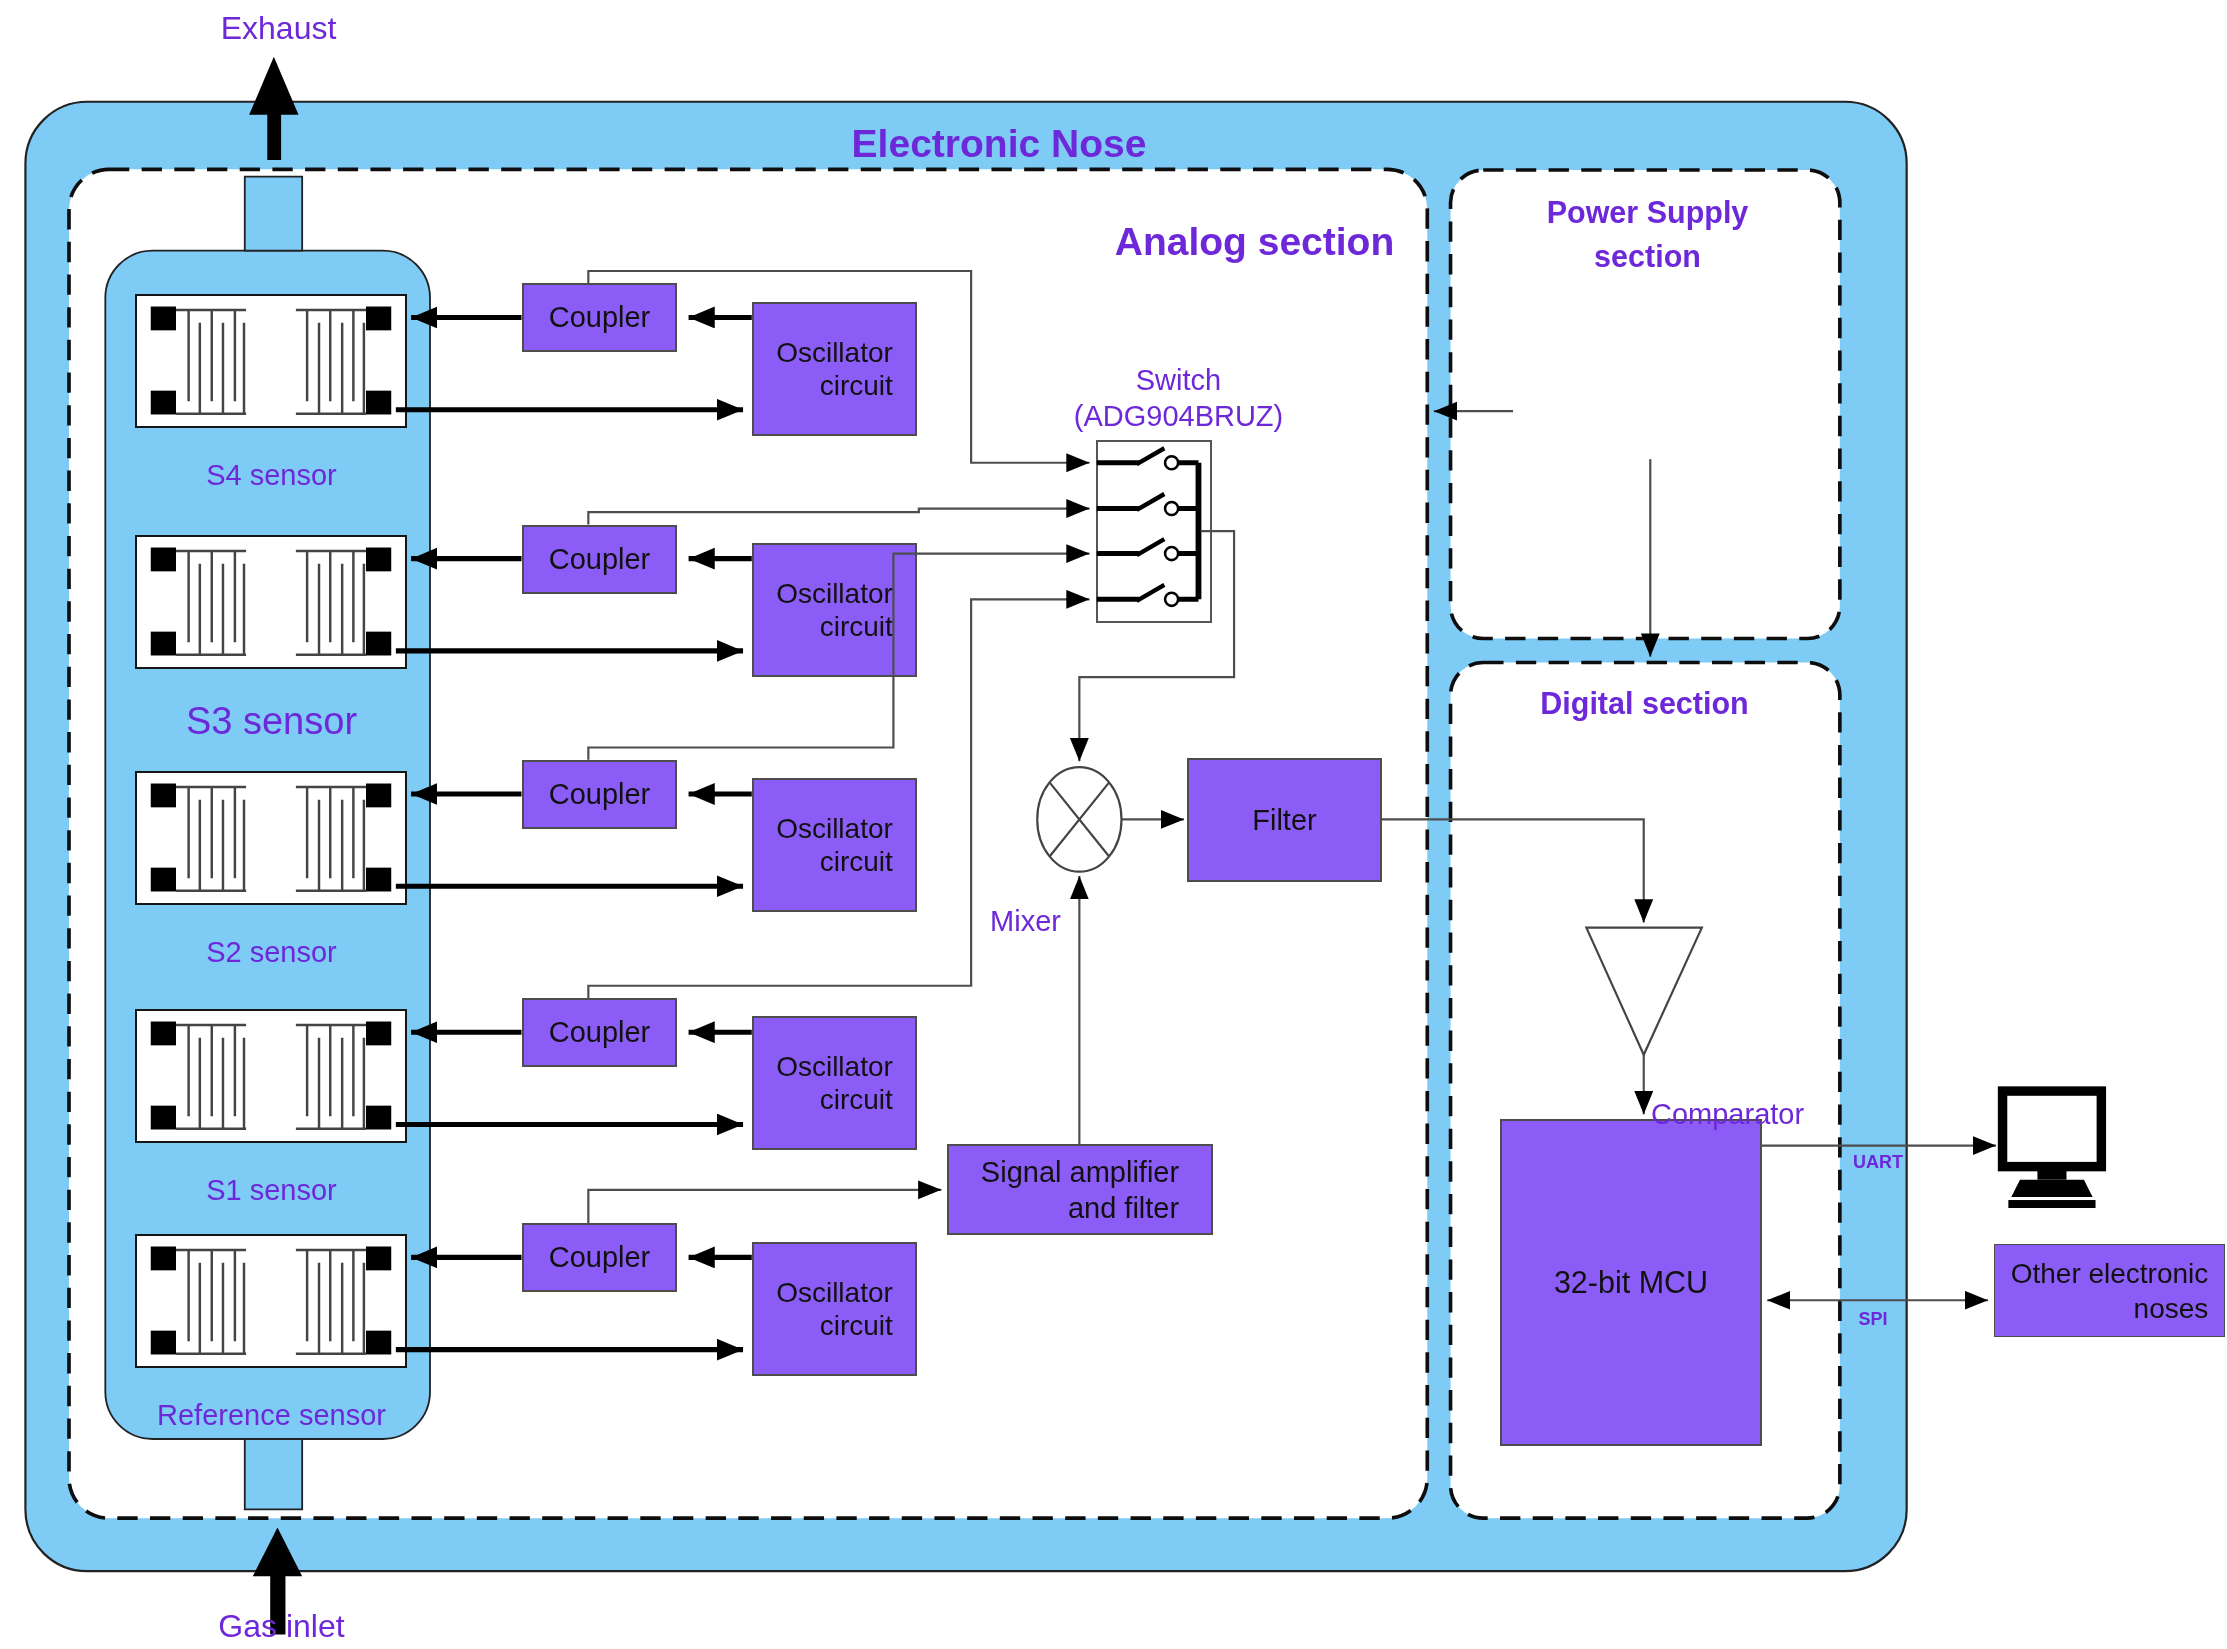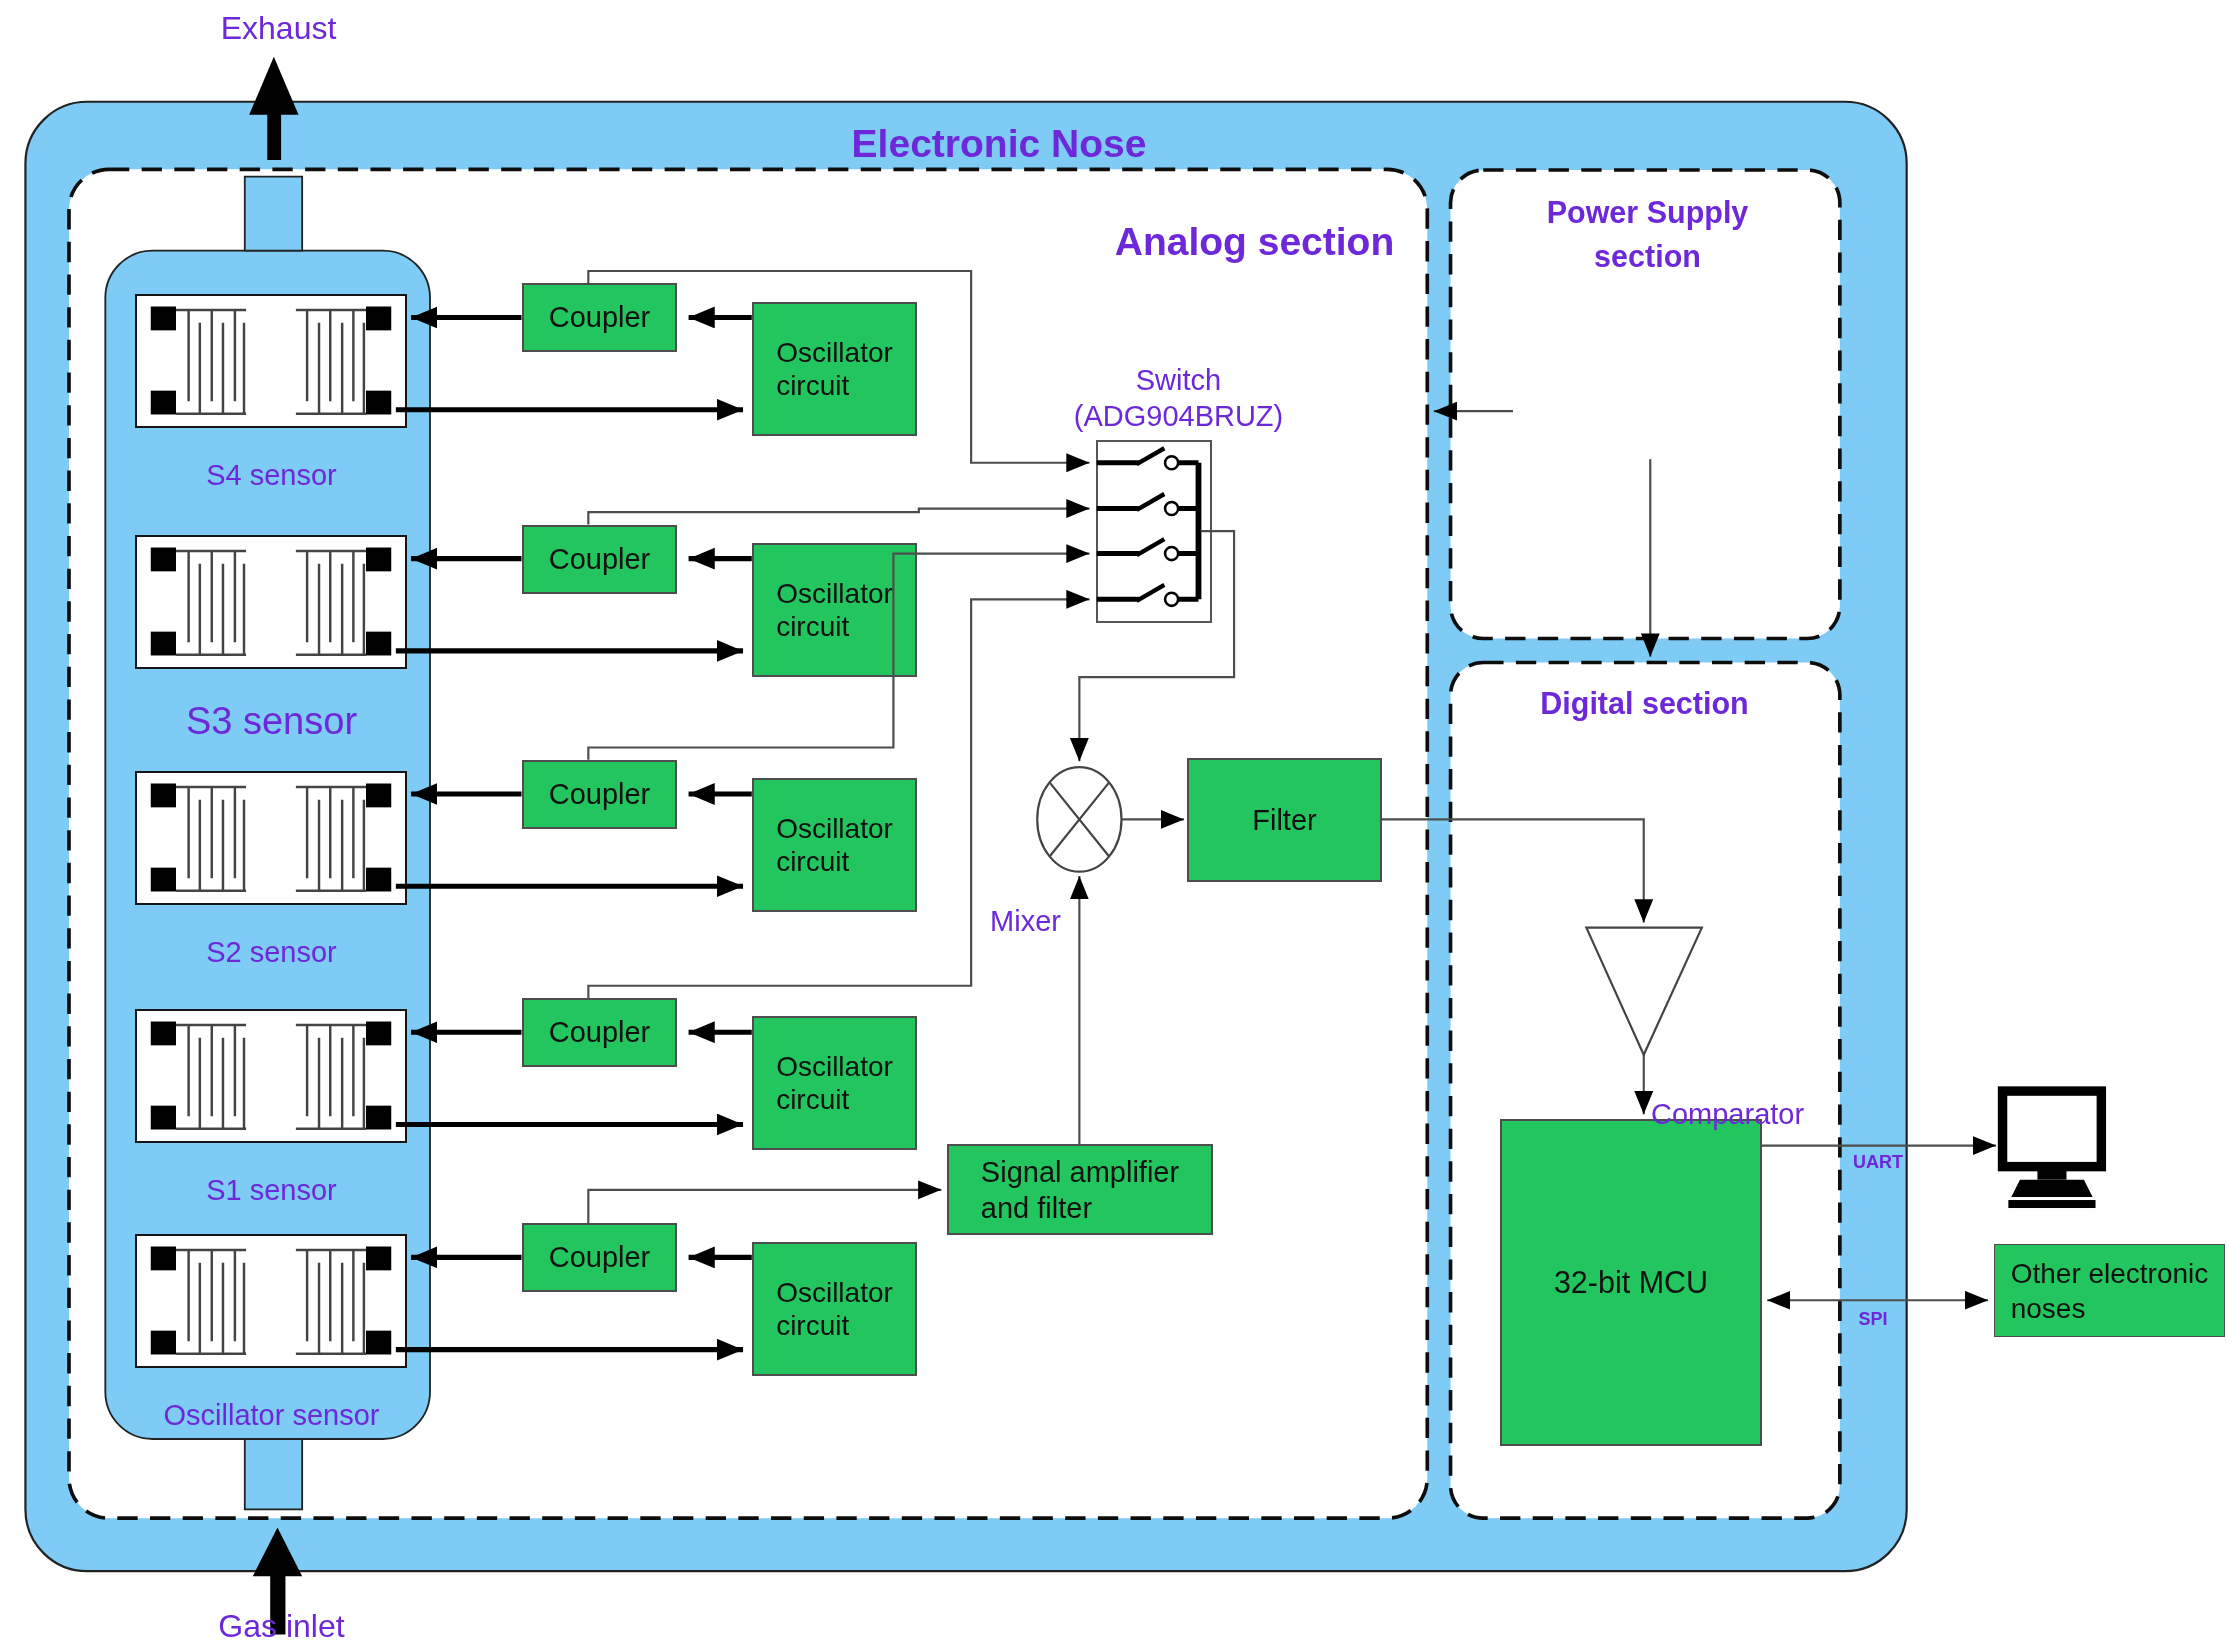--- a/index.html
+++ b/index.html
@@ -2,22 +2,22 @@
 <html style="font-size:11.6px"><head>
 <meta charset="utf-8">
 <style>
   html,body{margin:0;padding:0;background:#fff;}
   .stage{
     position:relative;width:2227px;height:1649px;background:#ffffff;overflow:hidden;
     font-family:"Liberation Sans", sans-serif;color:#111;
   }
   svg.layer{position:absolute;left:0;top:0;pointer-events:none;}
   .box{
-    position:absolute;background:#22c55e;border:2.2px solid #4d4d4d;
-    display:flex;align-items:center;justify-content:center;text-align:left;
+    position:absolute;background:#8b5cf6;border:2.2px solid #4d4d4d;
+    display:flex;align-items:center;justify-content:center;text-align:right;
     font-size:29px;line-height:35px;color:#111;box-sizing:border-box;z-index:2;
   }
   .sensorbox{position:absolute;background:#fff;border:2.2px solid #151515;box-sizing:border-box;z-index:2;}
   .switchbox{position:absolute;background:#fff;border:2.2px solid #555;box-sizing:border-box;z-index:2;}
   .lbl{position:absolute;text-align:center;z-index:4;color:#6d28d9;}
   .pre{white-space:pre-line;}
   .bold{font-weight:bold;}
 </style>
 </head>
 <body>
@@ -52,21 +52,21 @@
   </div>
   <div class="lbl" style="left:953px;top:905px;width:145px;font-size:29px;">Mixer</div>
   <div class="lbl" style="left:1651px;top:1083px;width:240px;font-size:29px;text-align:left;margin-top:15px;">Comparator</div>
   <div class="lbl bold" style="left:1838px;top:1152px;width:80px;font-size:18px;">UART</div>
   <div class="lbl bold" style="left:1833px;top:1309px;width:80px;font-size:18px;">SPI</div>
 
   <div class="lbl" style="left:126px;top:459px;width:291px;font-size:29px;">S4 sensor</div>
   <div class="lbl" style="left:126px;top:700px;width:291px;font-size:38px;">S3 sensor</div>
   <div class="lbl" style="left:126px;top:936px;width:291px;font-size:29px;">S2 sensor</div>
   <div class="lbl" style="left:126px;top:1174px;width:291px;font-size:29px;">S1 sensor</div>
-  <div class="lbl" style="left:126px;top:1399px;width:291px;font-size:29px;">Oscillator sensor</div>
+  <div class="lbl" style="left:126px;top:1399px;width:291px;font-size:29px;">Reference sensor</div>
 
   <div class="sensorbox" style="left:135px;top:294px;width:272px;height:134px;">
     <svg width="268" height="129" viewBox="0 0 375 184">
       <g stroke="#444" stroke-width="3.5" fill="none">
         <path d="M52,20 H152 M52,168 H152 M70,20 V150 M103,20 V150 M136,20 V150 M86,168 V38 M119,168 V38 M149,168 V38"></path>
         <path d="M223,20 H323 M223,168 H323 M239,20 V150 M272,20 V150 M305,20 V150 M256,168 V38 M289,168 V38 M320,168 V38"></path>
       </g>
       <g fill="#000">
           <rect x="16" y="15" width="36" height="34"></rect>
           <rect x="16" y="135" width="36" height="34"></rect>

